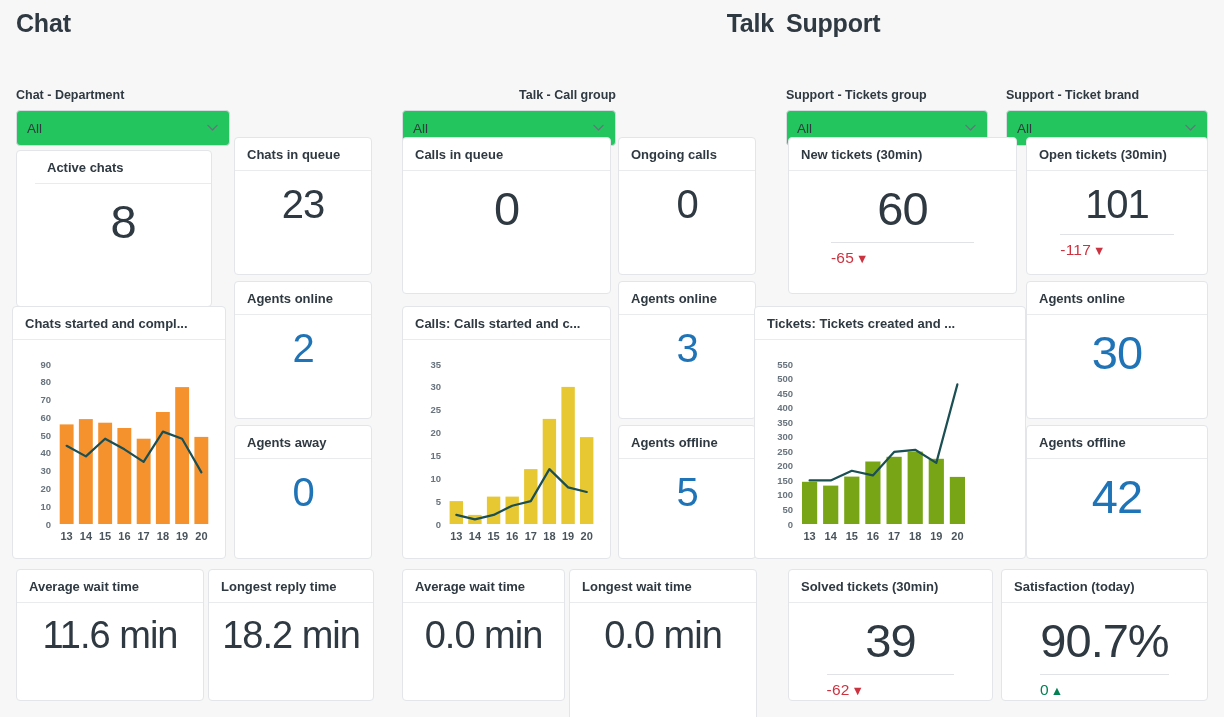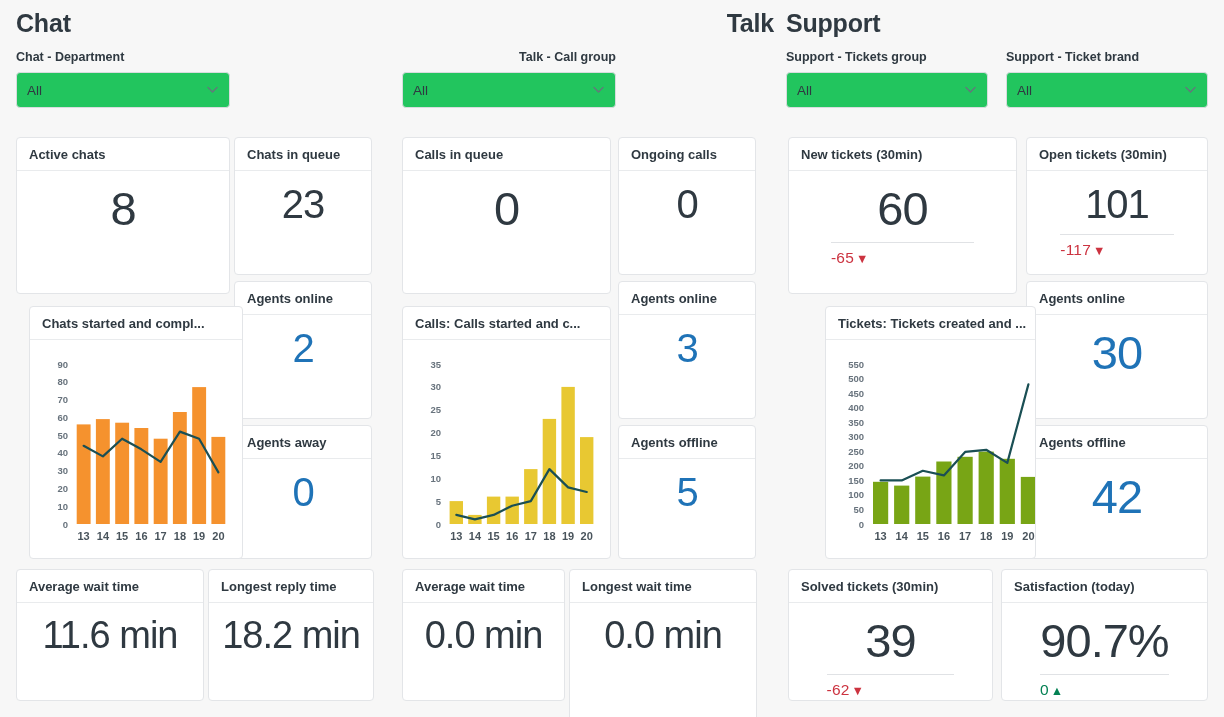--- a/index.html
+++ b/index.html
@@ -21,21 +21,21 @@
     font-size: 25px; font-weight: 700; letter-spacing: -0.2px;
     color: #2f3941; padding-top: 9px; height: 50px;
   }
 
   .filters { display: flex; gap: 18px; }
   .filter { }
   .filter-chat, .filter-talk { width: 214px; }
   .filter-support { width: 204px; }
   .filter-label {
     font-size: 12.5px; font-weight: 700; color: #2f3941;
-    margin-bottom: 8px; white-space: nowrap;
+    margin-bottom: 8px; white-space: nowrap; margin-top: 38px;
   }
   .select {
     position: relative; height: 36px; background: #22c55e;
     border: 1px solid #d8dcde; border-radius: 4px;
     display: flex; align-items: center; padding: 0 10px;
     font-size: 13.5px; color: #2f3941; cursor: pointer;
   }
   .chev { position: absolute; right: 11px; top: 13px; width: 11px; height: 7px; }
   .chev svg { display: block; }
   .card {
@@ -93,21 +93,21 @@
           <span class="chev">
             <svg viewBox="0 0 12 8">
                 <path d="M1 1.5 L6 6.5 L11 1.5" fill="none" stroke="#68737d" stroke-width="1.4" stroke-linecap="round" stroke-linejoin="round"></path>
               </svg>
           </span>
         </div>
       </div>
     </div>
   </div>
 
-  <div class="card" style="left:16px; top:137px; width:214px; height:157px;">
+  <div class="card" style="left:16px; top:150px; width:196px; height:157px;padding-left:18px;">
     <div class="card-head">Active chats</div>
     <div class="card-body">
       <div class="big-num">8</div>
     </div>
   </div>
 
   <div class="card" style="left:234px; top:137px; width:138px; height:138px;">
     <div class="card-head">Chats in queue</div>
     <div class="card-body">
       <div class="big-num md">23</div>
@@ -121,21 +121,21 @@
     </div>
   </div>
 
   <div class="card" style="left:234px; top:425px; width:138px; height:134px;">
     <div class="card-head">Agents away</div>
     <div class="card-body">
       <div class="big-num md blue">0</div>
     </div>
   </div>
 
-  <div class="card" style="left:29px; top:306px; width:214px; height:253px;">
+  <div class="card" style="left:12px; top:306px; width:214px; height:253px;">
     <div class="card-head">Chats started and compl...</div>
     <div class="chartbox">
         <svg width="212" height="218">
           <text class="axis-t" x="38" y="187.5" text-anchor="end">0</text>
           <text class="axis-t" x="38" y="169.72222222222223" text-anchor="end">10</text>
           <text class="axis-t" x="38" y="151.94444444444446" text-anchor="end">20</text>
           <text class="axis-t" x="38" y="134.16666666666669" text-anchor="end">30</text>
           <text class="axis-t" x="38" y="116.38888888888889" text-anchor="end">40</text>
           <text class="axis-t" x="38" y="98.61111111111111" text-anchor="end">50</text>
           <text class="axis-t" x="38" y="80.83333333333334" text-anchor="end">60</text>
@@ -326,21 +326,21 @@
     </div>
   </div>
 
   <div class="card" style="left:1026px; top:425px; width:182px; height:134px;">
     <div class="card-head">Agents offline</div>
     <div class="card-body">
       <div class="big-num blue">42</div>
     </div>
   </div>
 
-  <div class="card" style="left:825px; top:306px; width:211px; height:253px;">
+  <div class="card" style="left:754px; top:306px; width:272px; height:253px;">
     <div class="card-head">Tickets: Tickets created and ...</div>
     <div class="chartbox">
         <svg width="227" height="218">
           <text class="axis-t" x="38" y="187.5" text-anchor="end">0</text>
           <text class="axis-t" x="38" y="172.95454545454544" text-anchor="end">50</text>
           <text class="axis-t" x="38" y="158.4090909090909" text-anchor="end">100</text>
           <text class="axis-t" x="38" y="143.86363636363637" text-anchor="end">150</text>
           <text class="axis-t" x="38" y="129.3181818181818" text-anchor="end">200</text>
           <text class="axis-t" x="38" y="114.77272727272728" text-anchor="end">250</text>
           <text class="axis-t" x="38" y="100.22727272727273" text-anchor="end">300</text>

